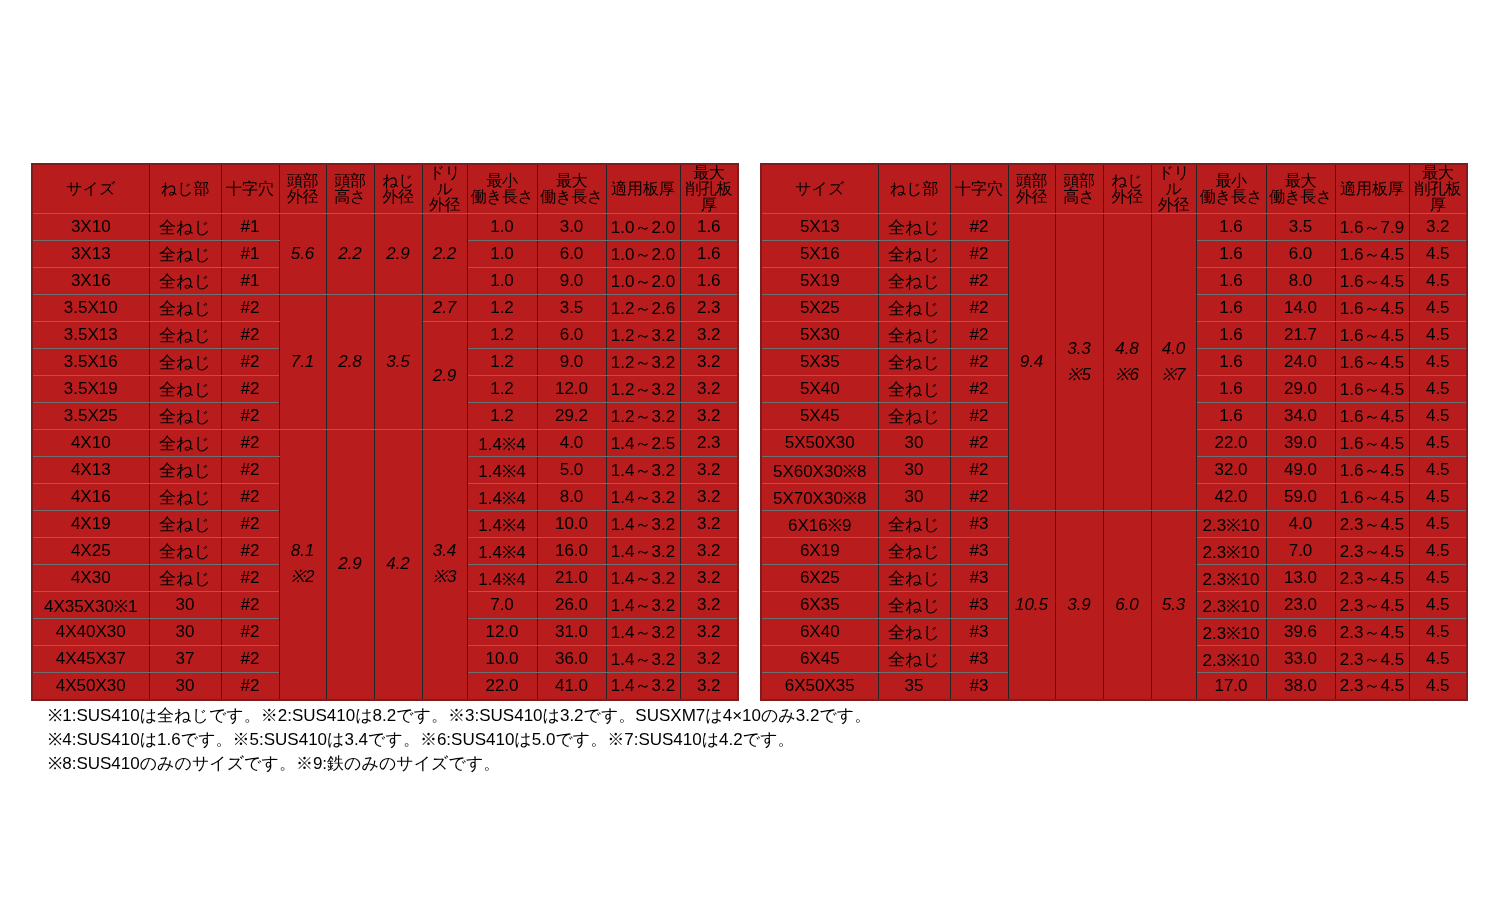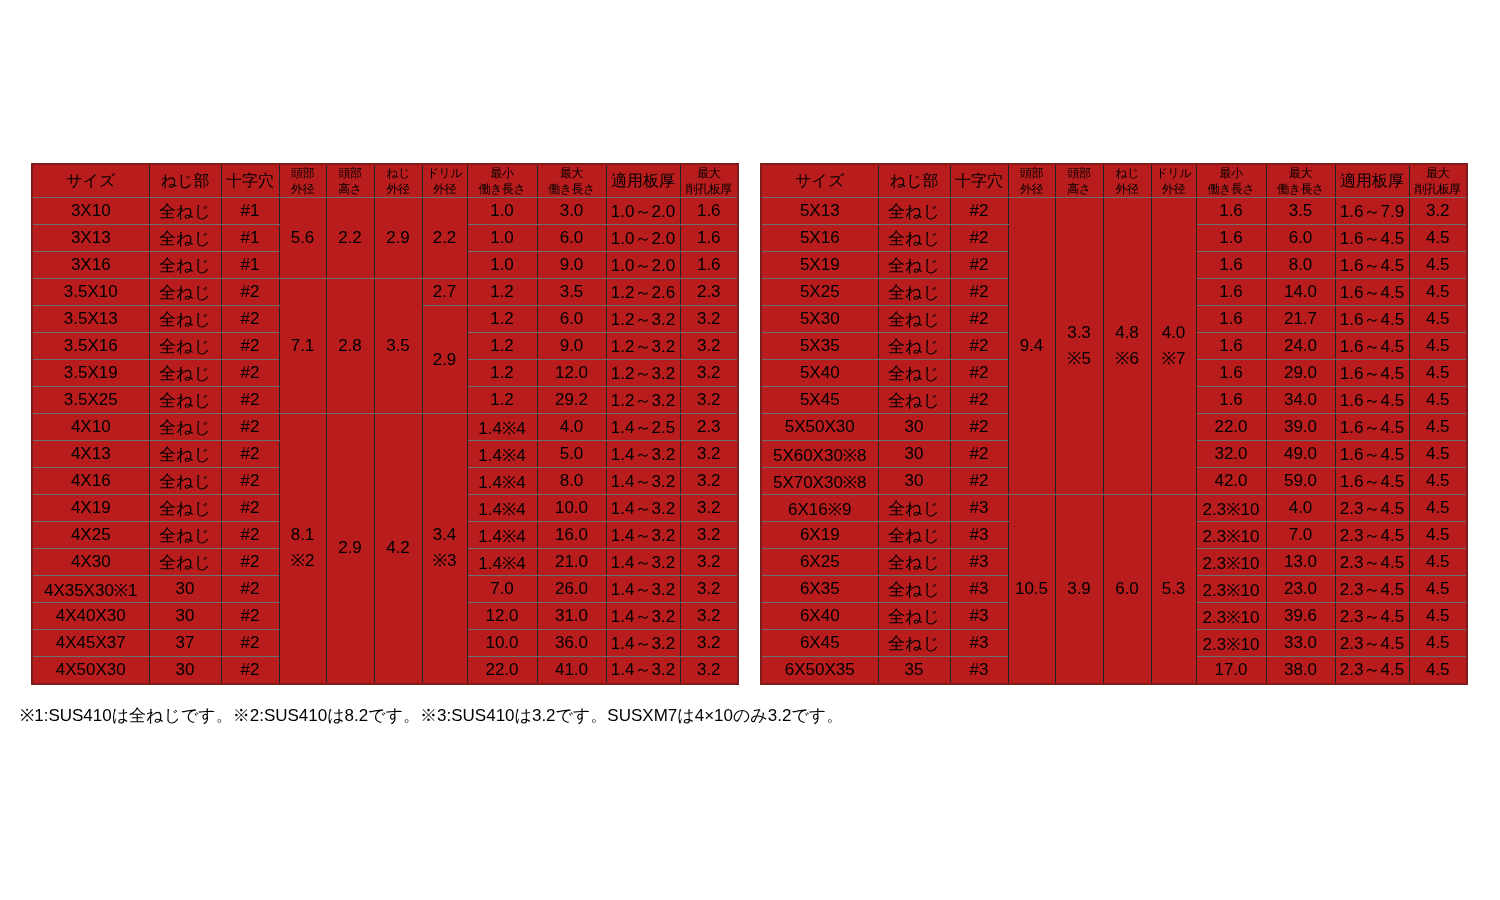--- a/index.html
+++ b/index.html
@@ -26,26 +26,26 @@
     border-left: 1px solid #242424;
     border-right: 1px solid #242424;
     border-top: 1px solid #6f6f6f;
     border-bottom: 1px solid #6f6f6f;
     overflow: hidden;
   }
   .spec thead tr { height: 33px; }
   .spec tbody tr { height: 27px; }
   .spec thead th { font-weight: normal; }
   .spec th .h1 { font-size: 16px; line-height: 18px; }
-  .spec th .h2 { font-size: 12px; line-height: 16px; letter-spacing: -0.5px; }
+  .spec th .h2 { font-size: 16px; line-height: 16px; letter-spacing: -0.5px; }
   .spec td { font-size: 17px; }
-  .spec td .ml { line-height: 26px; }
+  .spec td .ml { line-height: 26px; font-style: italic; }
   .footnotes {
     position: absolute;
-    left: 20px;
+    left: 48px;
     top: 704px;
     font-size: 17px;
     line-height: 24px;
   }
   .footnotes .fline { white-space: pre; }
 </style>
 </head>
 <body>
 
 <div>
@@ -559,14 +559,16 @@
           <td>17.0</td>
           <td>38.0</td>
           <td>2.3～4.5</td>
           <td>4.5</td>
         </tr>
       </tbody>
     </table>
 
   <div class="footnotes">
     <div class="fline">※1:SUS410は全ねじです。※2:SUS410は8.2です。※3:SUS410は3.2です。SUSXM7は4×10のみ3.2です。</div>
+    <div class="fline">※4:SUS410は1.6です。※5:SUS410は3.4です。※6:SUS410は5.0です。※7:SUS410は4.2です。</div>
+    <div class="fline">※8:SUS410のみのサイズです。※9:鉄のみのサイズです。</div>
   </div>
 </div>
 
 </body></html>

